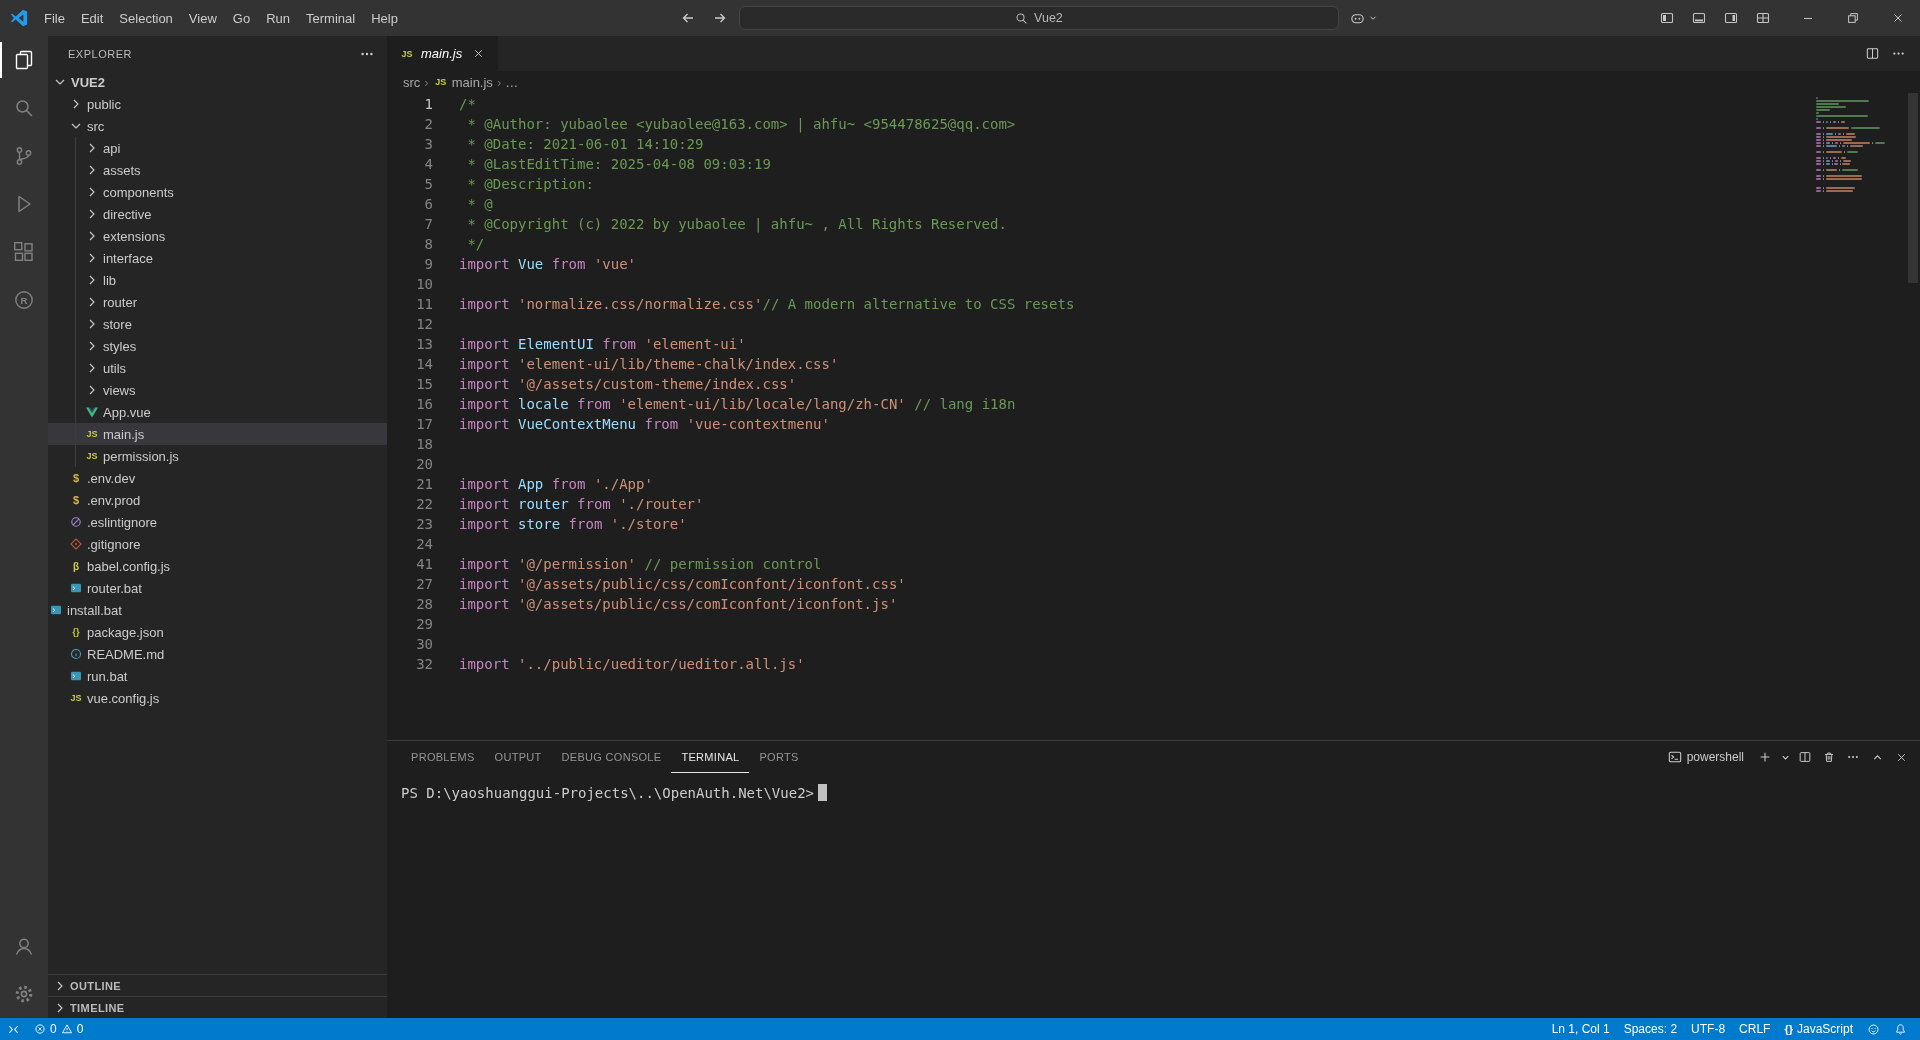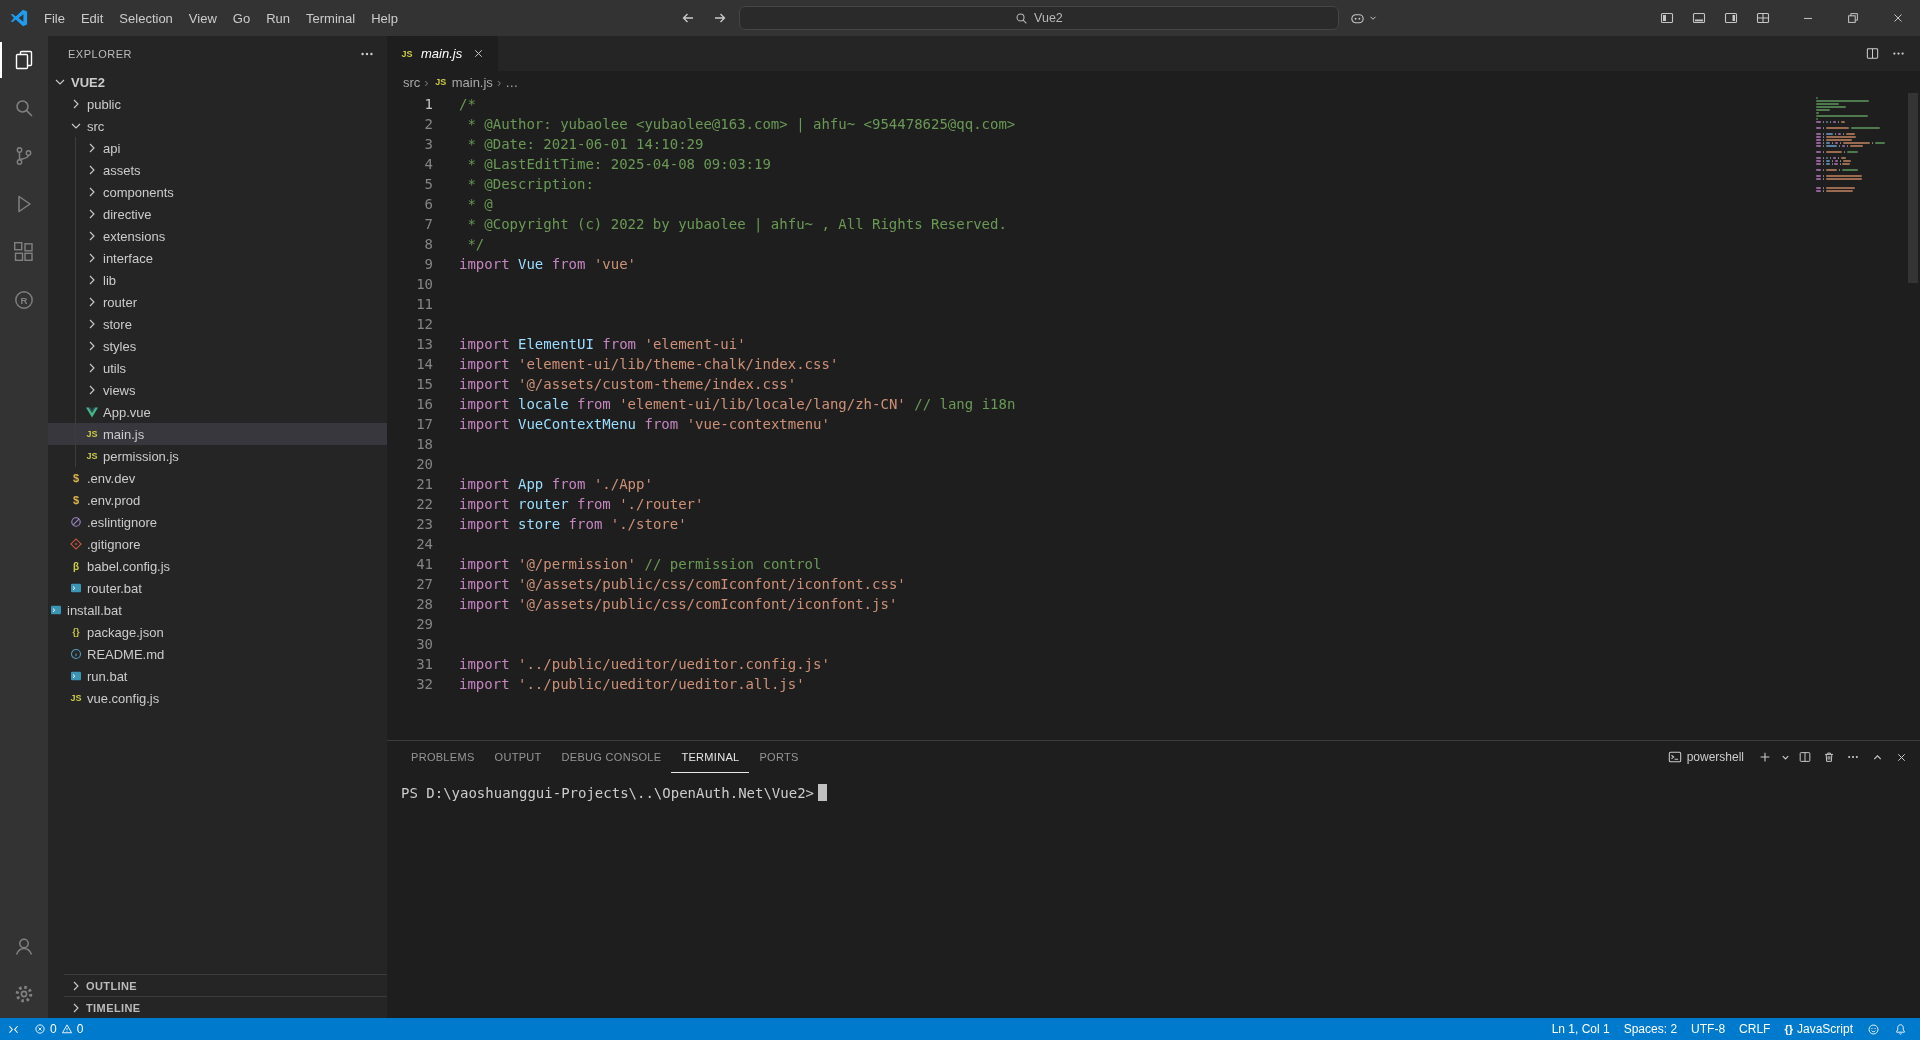--- a/index.html
+++ b/index.html
@@ -50,21 +50,21 @@
   .row.root { font-weight:700; }
   .row.selected { background:#37373d; }
   .rlabel { margin-left:3px; }
   .guide { position:absolute; left:27px; top:0; bottom:0; width:1px; background:#3c3c3c; }
   .chev { width:16px; height:16px; display:flex; align-items:center; justify-content:center; flex:none; }
   .ficon { width:16px; height:16px; display:flex; align-items:center; justify-content:center; flex:none; }
   .jsb   { color:#cbcb41; font:700 9px "Liberation Sans",sans-serif; }
   .envb  { color:#d8b24a; font:700 11px "Liberation Sans",sans-serif; }
   .babelb{ color:#cbcb41; font:700 10px "Liberation Sans",sans-serif; }
   .jsonb { color:#cbcb41; font:700 9px "Liberation Sans",sans-serif; }
-  .sb-bottom { position:absolute; left:16px; right:0; bottom:0; }
+  .sb-bottom { position:absolute; left:0; right:0; bottom:0; }
   .sb-section { height:22px; display:flex; align-items:center; gap:2px; border-top:1px solid #3c3c3c; padding-left:4px;
                 font-size:11px; font-weight:700; color:#bbbbbb; letter-spacing:0.4px; cursor:pointer; }
 
   .editorcol { flex:1; min-width:0; display:flex; flex-direction:column; }
 
   .tabbar { height:35px; background:#252526; display:flex; align-items:stretch; }
   .tab { background:#1e1e1e; display:flex; align-items:center; gap:6px; padding:0 10px 0 12px; cursor:pointer; }
   .tab-label { font-style:italic; color:#ffffff; }
   .tab-close { width:20px; height:20px; display:flex; align-items:center; justify-content:center; color:#cccccc; border-radius:4px; cursor:pointer; }
   .tabbar-actions { margin-left:auto; display:flex; align-items:center; gap:2px; padding-right:10px; color:#cccccc; }
@@ -618,20 +618,21 @@
           <div class="line">
             <span class="ln">9</span>
             <span class="lc"><span class="tok-kw">import</span><span class="tok-pl"> </span><span class="tok-id">Vue</span><span class="tok-pl"> </span><span class="tok-kw">from</span><span class="tok-pl"> </span><span class="tok-str">'vue'</span></span>
           </div>
           <div class="line">
             <span class="ln">10</span>
             <span class="lc"></span>
           </div>
           <div class="line">
             <span class="ln">11</span>
+            <span class="lc"><span class="tok-kw">import</span><span class="tok-pl"> </span><span class="tok-str">'normalize.css/normalize.css'</span><span class="tok-cm">// A modern alternative to CSS resets</span></span>
           </div>
           <div class="line">
             <span class="ln">12</span>
             <span class="lc"></span>
           </div>
           <div class="line">
             <span class="ln">13</span>
             <span class="lc"><span class="tok-kw">import</span><span class="tok-pl"> </span><span class="tok-id">ElementUI</span><span class="tok-pl"> </span><span class="tok-kw">from</span><span class="tok-pl"> </span><span class="tok-str">'element-ui'</span></span>
           </div>
           <div class="line">
@@ -686,24 +687,20 @@
             <span class="ln">28</span>
             <span class="lc"><span class="tok-kw">import</span><span class="tok-pl"> </span><span class="tok-str">'@/assets/public/css/comIconfont/iconfont.js'</span></span>
           </div>
           <div class="line">
             <span class="ln">29</span>
             <span class="lc"></span>
           </div>
           <div class="line">
             <span class="ln">30</span>
             <span class="lc"></span>
-          </div>
-          <div class="line">
-            <span class="ln">31</span>
-            <span class="lc"><span class="tok-kw">import</span><span class="tok-pl"> </span><span class="tok-str">'../public/ueditor/ueditor.config.js'</span></span>
           </div>
           <div class="line">
             <span class="ln">32</span>
             <span class="lc"><span class="tok-kw">import</span><span class="tok-pl"> </span><span class="tok-str">'../public/ueditor/ueditor.all.js'</span></span>
           </div>
         </div>
       <div id="minimap" class="minimap">
           <div class="mm-line">
             <i class="mm-seg" style="width:1.6px;background:#4e7a4e"></i>
           </div>

